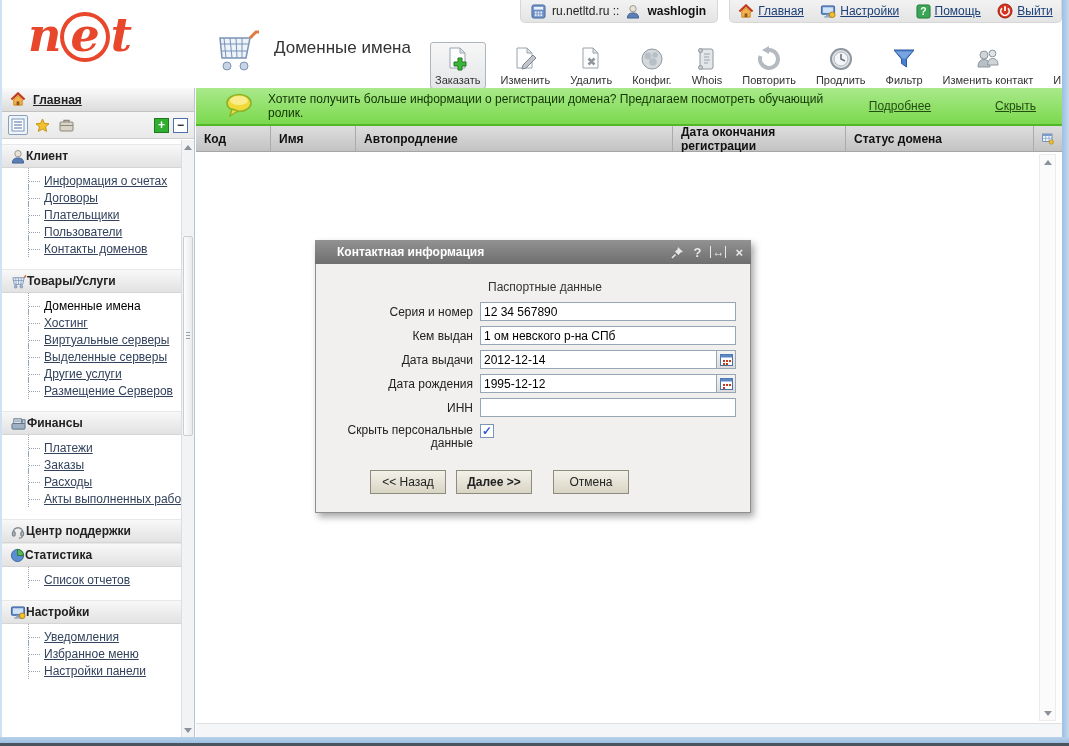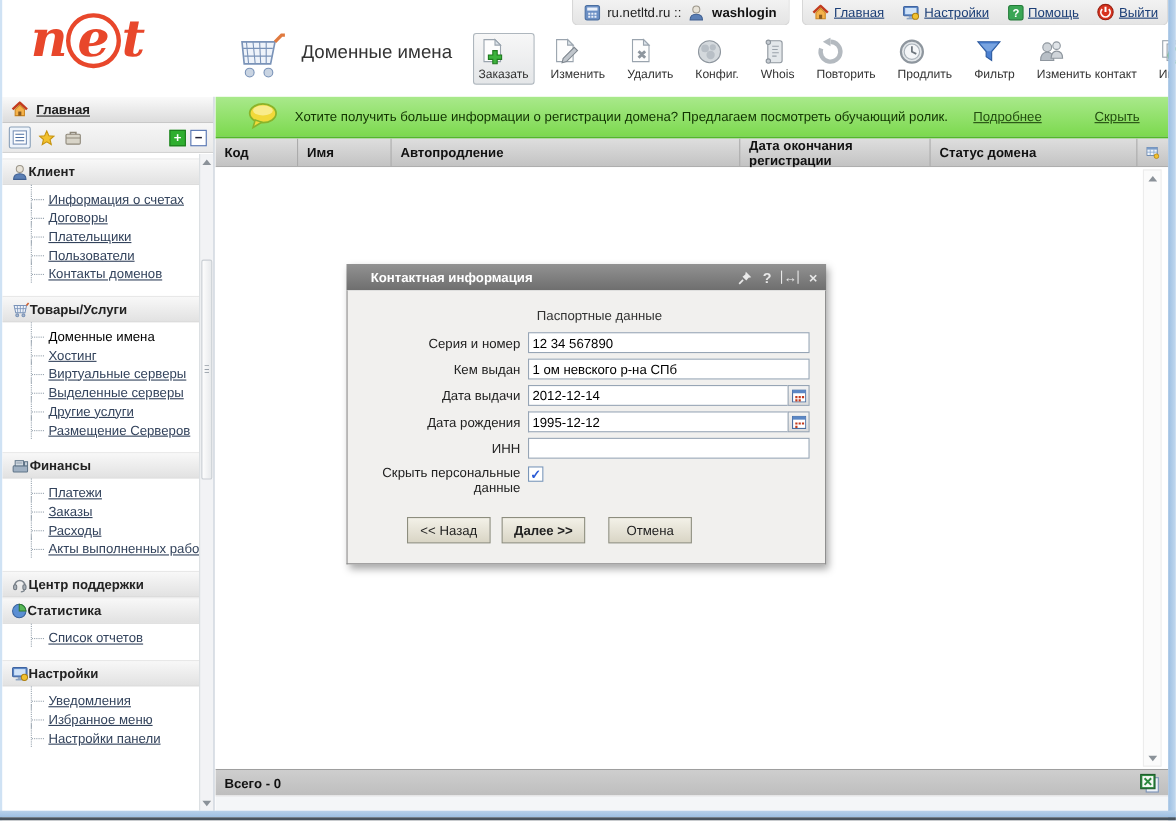--- a/index.html
+++ b/index.html
@@ -19,21 +19,21 @@
   .topbar-box { position:absolute; top:0; height:23px; background:linear-gradient(#f2f2f2,#e4e4e4); border:1px solid #d7d7d7; border-top:none; border-radius:0 0 5px 5px; display:flex; align-items:center; }
   .topbar-user { left:518px; width:198px; padding:0 10px; gap:6px; }
   .topbar-links { left:727px; width:333px; justify-content:space-around; }
   .topbar-links a, .toplink { color:#1c3f77; text-decoration:underline; cursor:pointer; display:flex; align-items:center; gap:4px; }
   .srv { color:#222; }
   .usr { font-weight:bold; color:#111; }
 
   .big-title { position:absolute; left:272px; top:38px; font-size:17px; color:#333; }
 
   .toolbar { position:absolute; left:428px; top:30px; display:flex; align-items:flex-start; gap:10px; }
-  .tbtn { display:flex; flex-direction:column; align-items:flex-start; gap:2px; padding:3px 4px 2px; font-size:11px; color:#333; cursor:pointer; border:1px solid transparent; border-radius:3px; white-space:nowrap; }
+  .tbtn { display:flex; flex-direction:column; align-items:center; gap:2px; padding:3px 4px 2px; font-size:11px; color:#333; cursor:pointer; border:1px solid transparent; border-radius:3px; white-space:nowrap;margin-top:12px; }
   .tbtn.selected { border-color:#aeb6bd; background:linear-gradient(#f7f7f7,#e4e6e8); }
   .tbtn svg { width:26px; height:26px; }
 
   
   .sidebar { position:absolute; left:2px; top:88px; width:193px; bottom:9px; background:#fff; border-right:1px solid #b9c4cf; overflow:hidden; }
   .side-home { height:24px; background:linear-gradient(#fafafa,#dcdcdc); border-bottom:1px solid #c2c2c2; display:flex; align-items:center; gap:7px; padding:0 8px; }
   .side-home a { font-weight:bold; color:#222; text-decoration:underline; cursor:pointer; }
   .side-iconrow { height:27px; background:linear-gradient(#f6f6f6,#e9e9e9); border-bottom:1px solid #cfcfcf; display:flex; align-items:center; gap:4px; padding:0 6px; }
   .mini-btn { width:20px; height:20px; display:flex; align-items:center; justify-content:center; border:1px solid transparent; border-radius:2px; cursor:pointer; }
   .mini-btn.selected { border-color:#8aa0b8; background:#eef4fb; }
@@ -57,21 +57,21 @@
           background:repeating-linear-gradient(#9aa2aa 0 1px, transparent 1px 3px); }
   .arr { position:absolute; left:0; right:0; height:14px; display:flex; align-items:center; justify-content:center; }
   .arr-up { top:0; } .arr-dn { bottom:0; }
   .tri-up { width:0; height:0; border-left:4px solid transparent; border-right:4px solid transparent; border-bottom:5px solid #8b9299; }
   .tri-dn { width:0; height:0; border-left:4px solid transparent; border-right:4px solid transparent; border-top:5px solid #8b9299; }
 
   
   .main { position:absolute; left:196px; top:88px; width:866px; bottom:9px; background:#fff; display:flex; flex-direction:column; }
   .banner { height:38px; background:linear-gradient(#a9e98b,#7cd94e); border-bottom:2px solid #52b829; display:flex; align-items:center; gap:14px; padding:0 14px 0 28px; }
   .banner-text { color:#113300; flex:1; }
-  .banner a { color:#234d10; text-decoration:underline; cursor:pointer; margin-right:34px; white-space:nowrap; }
+  .banner a { color:#234d10; text-decoration:underline; cursor:pointer; margin-right:50px; white-space:nowrap; }
   .banner a:last-child { margin-right:12px; }
 
   .thead { height:26px; background:linear-gradient(#dedede,#c3c3c3); border-bottom:1px solid #a6a6a6; display:flex; align-items:center; font-weight:bold; color:#111; }
   .th { padding:0 8px; border-right:1px solid #ababab; height:100%; display:flex; align-items:center; cursor:pointer; }
   .th:nth-child(1){ width:75px; } .th:nth-child(2){ width:85px; } .th:nth-child(3){ width:317px; }
   .th:nth-child(4){ width:173px; } .th:nth-child(5){ flex:1; }
   .th-icon { width:28px; border-right:none; justify-content:center; }
 
   .content { flex:1; position:relative; background:#fff; }
   .vscroll { position:absolute; right:6px; top:2px; bottom:2px; width:17px; background:#fbfbfb; border:1px solid #ececec; }
@@ -466,32 +466,20 @@
     <div class="vscroll">
       <div class="arr arr-up">
           <span class="tri-up"></span>
         </div>
       <div class="arr arr-dn">
           <span class="tri-dn"></span>
         </div>
     </div>
   </div>
 
-  <div class="statusbar">
-    <span>Всего - 0</span>
-    <span class="spacer"></span>
-    <span class="export-btn">
-      <svg width="18" height="18" viewBox="0 0 18 18">
-        <rect x="6" y="4" width="11" height="13" fill="#eef2f8" stroke="#7a93b8"></rect>
-        <rect x="1" y="1" width="13" height="13" fill="#2e8a40" stroke="#1d5c2a"></rect>
-        <rect x="2.5" y="2.5" width="10" height="10" fill="#f4f8f4"></rect>
-        <path d="M4.5 4.5 L10.5 10.5 M10.5 4.5 L4.5 10.5" stroke="#2e8a40" stroke-width="1.8"></path>
-      </svg>
-    </span>
-  </div>
   <div class="substatus"></div>
 </div>
 
 <div class="dialog">
   <div class="dlg-title">
     <span>Контактная информация</span>
     <span class="spacer"></span>
     <span class="dlg-ico">
       <svg width="13" height="13" viewBox="0 0 13 13">
           <path d="M7 1 L12 6 L9.5 6.5 L7.5 9 L4 5.5 L6.5 3.5 Z" fill="#e9e9e9"></path>

